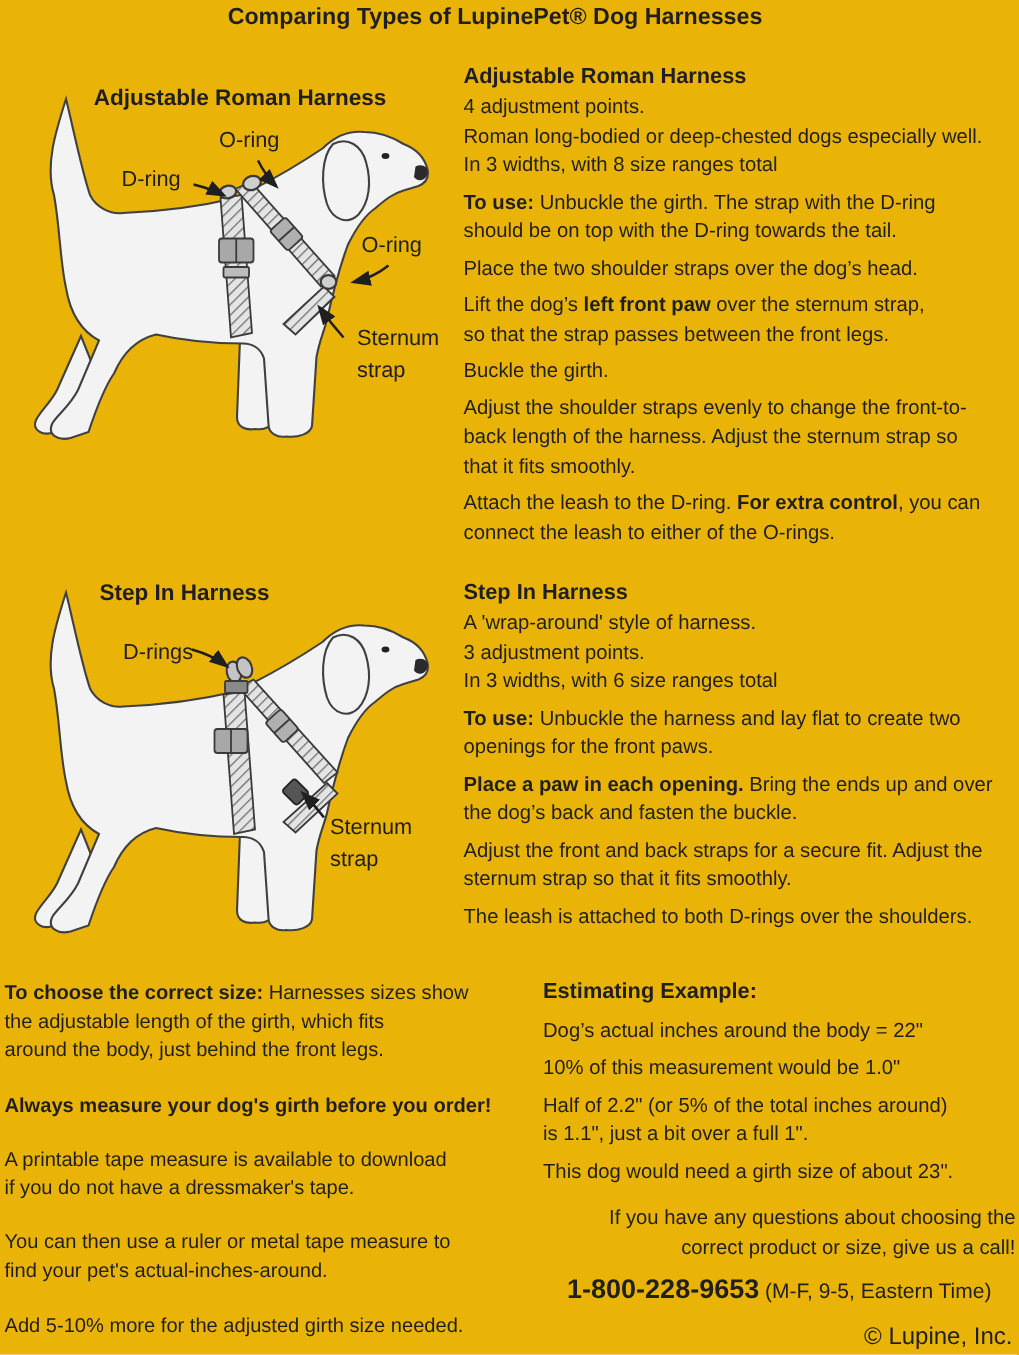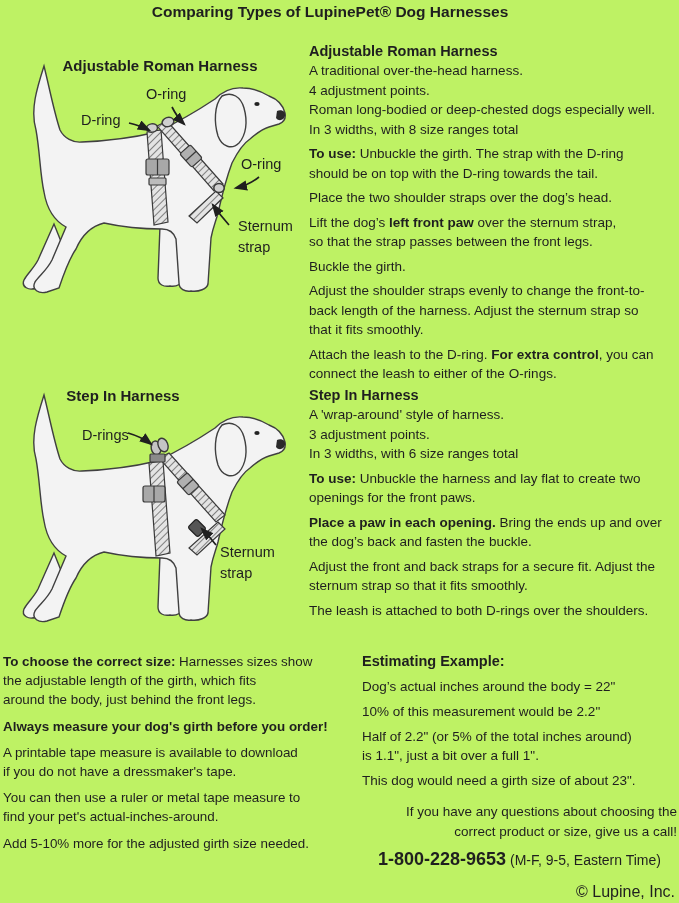--- a/index.html
+++ b/index.html
@@ -1,35 +1,35 @@
 <!DOCTYPE html>
 <html><head>
 <meta charset="utf-8">
 <style>
   html,body{margin:0;padding:0;background:#fff;}
   body{width:679px;height:903px;position:relative;font-family:"Liberation Sans",sans-serif;color:#1f1f1f;overflow:hidden;}
-  .page{position:absolute;inset:0;background:#bef264;}
+  .page{position:absolute;inset:0;background:#eab308;}
   .title{position:absolute;left:0;top:3px;width:660px;text-align:center;font-weight:bold;font-size:15.5px;}
   .diagram{position:absolute;}
   .d1{left:10px;top:56px;width:300px;height:252px;}
   .d2{left:10px;top:385px;width:300px;height:245px;}
   .dogart{position:absolute;left:0;top:0;}
   .dheading{position:absolute;font-weight:bold;font-size:15px;text-align:center;}
   .dh1{left:30px;top:1px;width:240px;}
   .dh2{left:28px;top:2px;width:170px;}
   .dlabel{position:absolute;font-size:14.5px;line-height:21px;white-space:nowrap;}
   .textcol{position:absolute;left:309px;width:368px;font-size:13.5px;line-height:19.5px;}
   .roman-col{top:41px;}
   .stepin-col{top:385px;}
   .textcol .h{font-weight:bold;font-size:14.5px;line-height:20px;}
   .para{margin:5px 0 0 0;}
   .line{white-space:nowrap;}
   .b{font-weight:bold;}
   .sizing{position:absolute;left:3px;top:652px;width:346px;font-size:13.4px;line-height:19.2px;}
-  .sizing .para{margin-top:7px;}
+  .sizing .para{margin-top:17px;}
   .estimating{position:absolute;left:362px;top:652px;width:315px;font-size:13.5px;line-height:19px;}
   .estimating .h{font-weight:bold;font-size:14.5px;}
   .estimating .para{margin-top:6px;}
   .call{margin-top:12px;text-align:right;line-height:19.5px;}
   .phone-line{margin-top:9px;text-align:center;}
   .phone{font-weight:bold;font-size:18px;}
   .phone-suffix{font-size:14px;}
   .copyright{position:absolute;right:4px;top:883px;font-size:16px;text-align:right;}
 </style>
 </head>
@@ -154,21 +154,20 @@
     </svg>
     <div class="dlabel" style="left:72px;top:40px;">D-rings</div>
     <div class="dlabel" style="left:210px;top:157px;">
       <div>Sternum</div>
       <div>strap</div>
     </div>
   </div>
 
   <section class="textcol roman-col">
     <div class="h">Adjustable Roman Harness</div>
-    <div class="line">A traditional over-the-head harness.</div>
     <div class="line">4 adjustment points.</div>
     <div class="line">Roman long-bodied or deep-chested dogs especially well.</div>
     <div class="line">In 3 widths, with 8 size ranges total</div>
     <div class="para">
       <div class="line"><span class="b">To use:</span><span> Unbuckle the girth. The strap with the D-ring</span></div>
       <div class="line"><span>should be on top with the D-ring towards the tail.</span></div>
     </div>
     <div class="para">
       <div class="line"><span>Place the two shoulder straps over the dog’s head.</span></div>
     </div>
@@ -233,21 +232,21 @@
       <div class="line"><span>Add 5-10% more for the adjusted girth size needed.</span></div>
     </div>
   </section>
 
   <section class="estimating">
     <div class="h">Estimating Example:</div>
     <div class="para">
       <div class="line">Dog’s actual inches around the body = 22"</div>
     </div>
     <div class="para">
-      <div class="line">10% of this measurement would be 2.2"</div>
+      <div class="line">10% of this measurement would be 1.0"</div>
     </div>
     <div class="para">
       <div class="line">Half of 2.2" (or 5% of the total inches around)</div>
       <div class="line">is 1.1",  just a bit over a full 1".</div>
     </div>
     <div class="para">
       <div class="line">This dog would need a girth size of about 23".</div>
     </div>
     <div class="call">
       <div>If you have any questions about choosing the</div>

